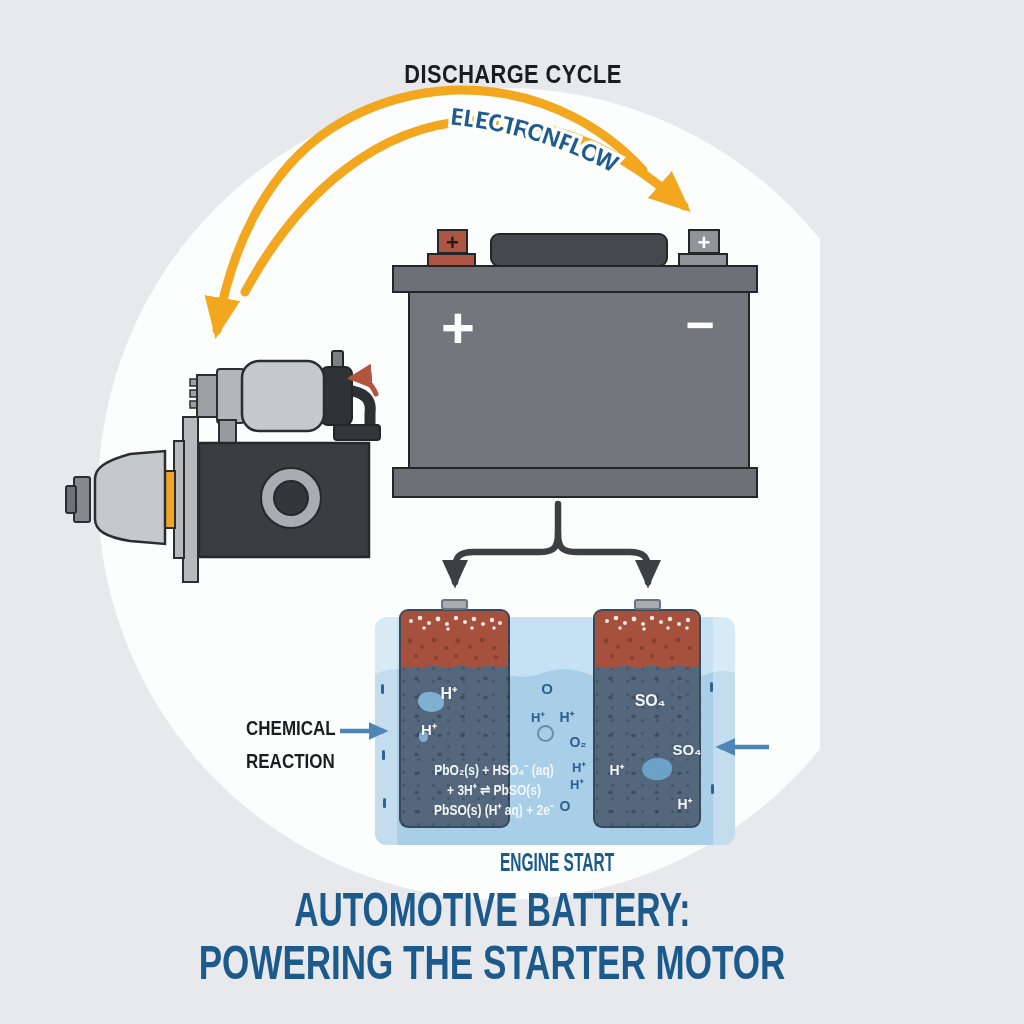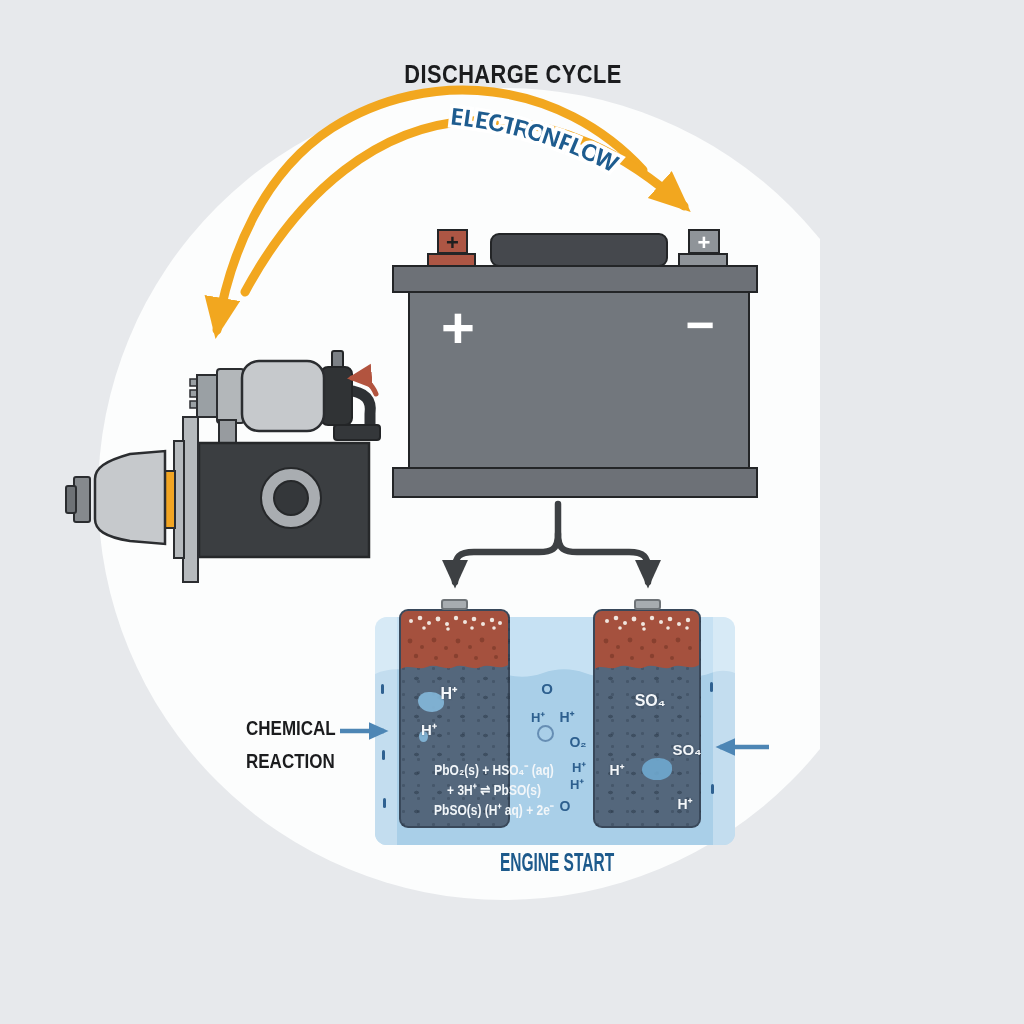--- a/index.html
+++ b/index.html
@@ -241,18 +241,22 @@
   </svg>
 
   <div class="abs heading" style="left:214px;top:712px;font-size:20px;line-height:33px;margin-left:32px;">
     <span class="cond" style="transform:scaleX(.85);transform-origin:left center;display:block;">CHEMICAL</span>
     <span class="cond" style="transform:scaleX(.85);transform-origin:left center;display:block;">REACTION</span>
   </div>
 
 
   <div class="ctr blue-heading" style="left:557px;top:862px;font-size:25px;transform:translate(-50%,-50%) scaleX(.62);">ENGINE START</div>
 
+  <div class="ctr blue-heading" style="left:492px;top:936px;font-size:48px;line-height:53px;text-align:center;">
+    <span class="cond" style="transform:scaleX(.70);">AUTOMOTIVE BATTERY:</span><br>
+    <span class="cond" style="transform:scaleX(.73);">POWERING THE STARTER MOTOR</span>
+  </div>
 
   <svg class="abs" style="left:943px;top:941px;" width="50" height="50" viewBox="0 0 50 50">
     <path d="M25,1 C27,16 34,23 49,25 C34,27 27,34 25,49 C23,34 16,27 1,25 C16,23 23,16 25,1 Z" fill="#ffffff" opacity="0.92"></path>
   </svg>
 
 </div>
 
 </body></html>

